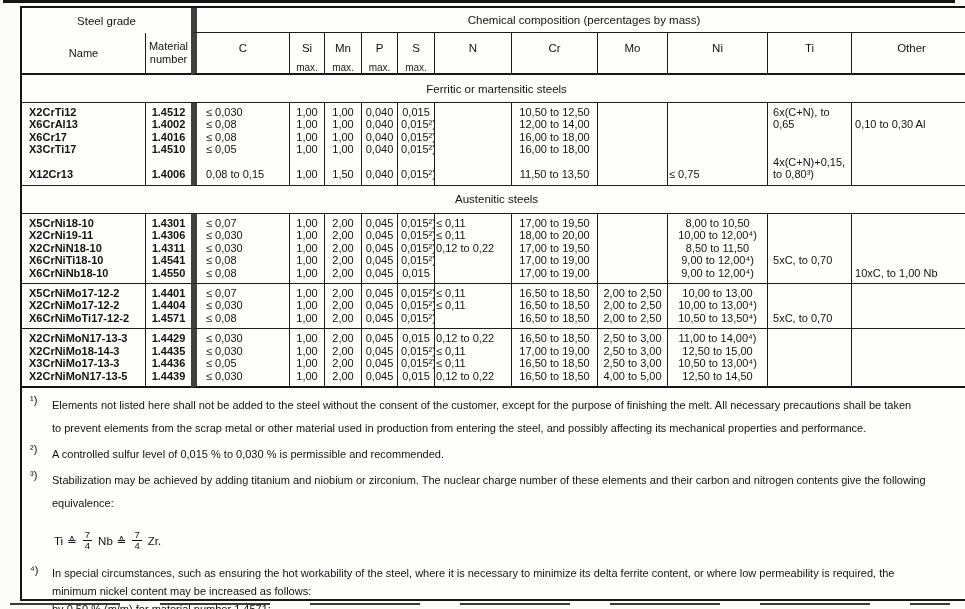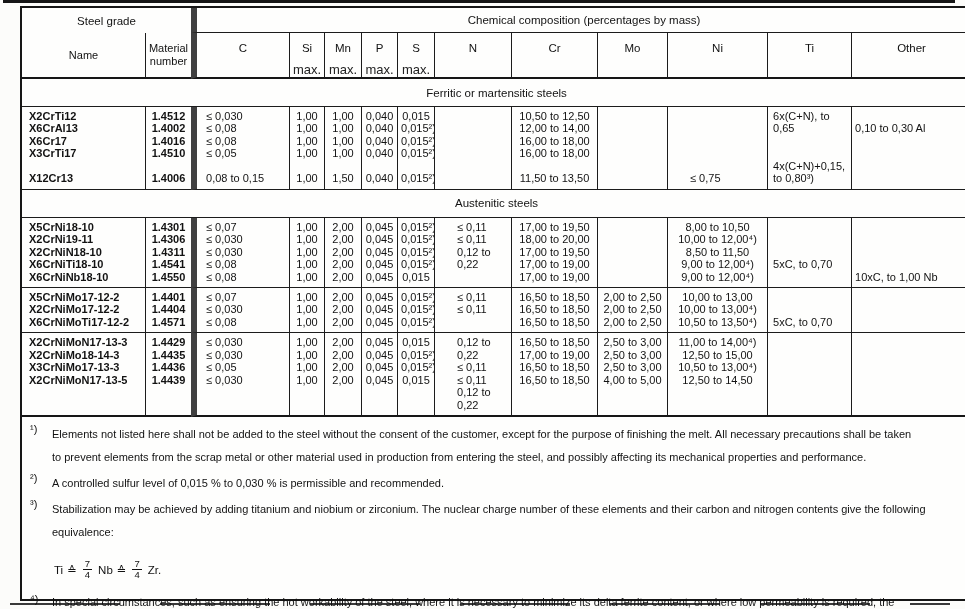--- a/index.html
+++ b/index.html
@@ -17,30 +17,30 @@
   .blk{border-left:6px solid #404040;}
   .bb1{border-bottom:1px solid #1c1c1c;}
   .bb2{border-bottom:2px solid #161616;}
   
   .hr1 td{height:24px;vertical-align:middle;text-align:center;font-size:11.5px;}
   .hr2 td{height:40px;}
   .namehead{vertical-align:middle;text-align:center;line-height:13px;padding:0 2px;}
   .colhead{text-align:center;}
   .colhead .sym{margin-top:9px;font-size:11.5px;}
   .colhead .sym.low{}
-  .colhead .maxlbl{margin-top:8px;font-size:13px;color:#222;}
+  .colhead .maxlbl{margin-top:8px;font-size:10px;color:#222;}
   
   .band{height:27px;vertical-align:middle;text-align:center;font-size:11.5px;}
   
   .cell{padding:3px 3px 4px;line-height:12.45px;white-space:pre-line;}
   .cname{font-weight:bold;padding-left:7px;}
   .cnum{font-weight:bold;text-align:center;}
   .cc{padding-left:9px;}
   .csmall{text-align:center;}
-  .cn{padding-left:22px;}
+  .cn{padding-left:1px;}
   .cctr{text-align:center;}
   .cti{padding-left:5px;}
   .cother{}
   
   .fncell{padding:6px 10px 0 6px;}
   .fn{display:flex;margin-bottom:3px;}
   .fnm{width:22px;flex:none;padding-left:2px;font-size:11px;}
   .fnt{flex:1;white-space:pre-line;line-height:23px;font-size:11px;}
   .fn4 .fnt{line-height:18px;}
   .formula{margin:15px 0 13px 26px;display:flex;align-items:center;gap:4px;font-size:11.5px;}

